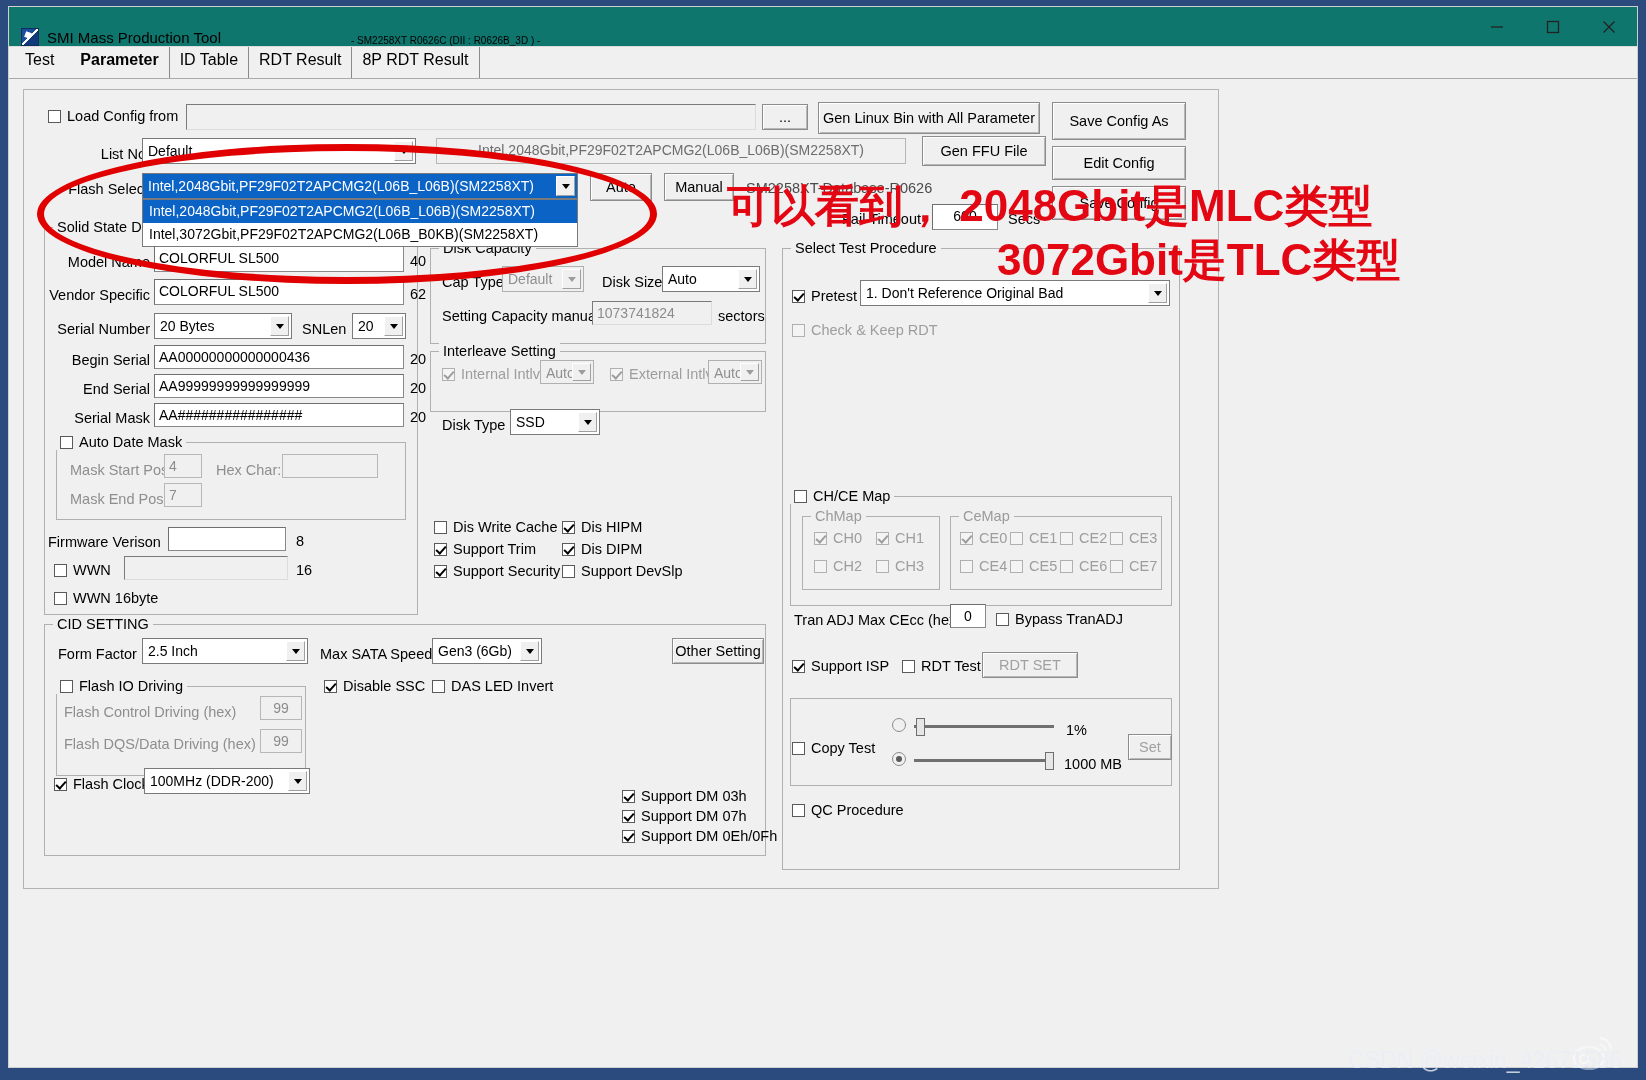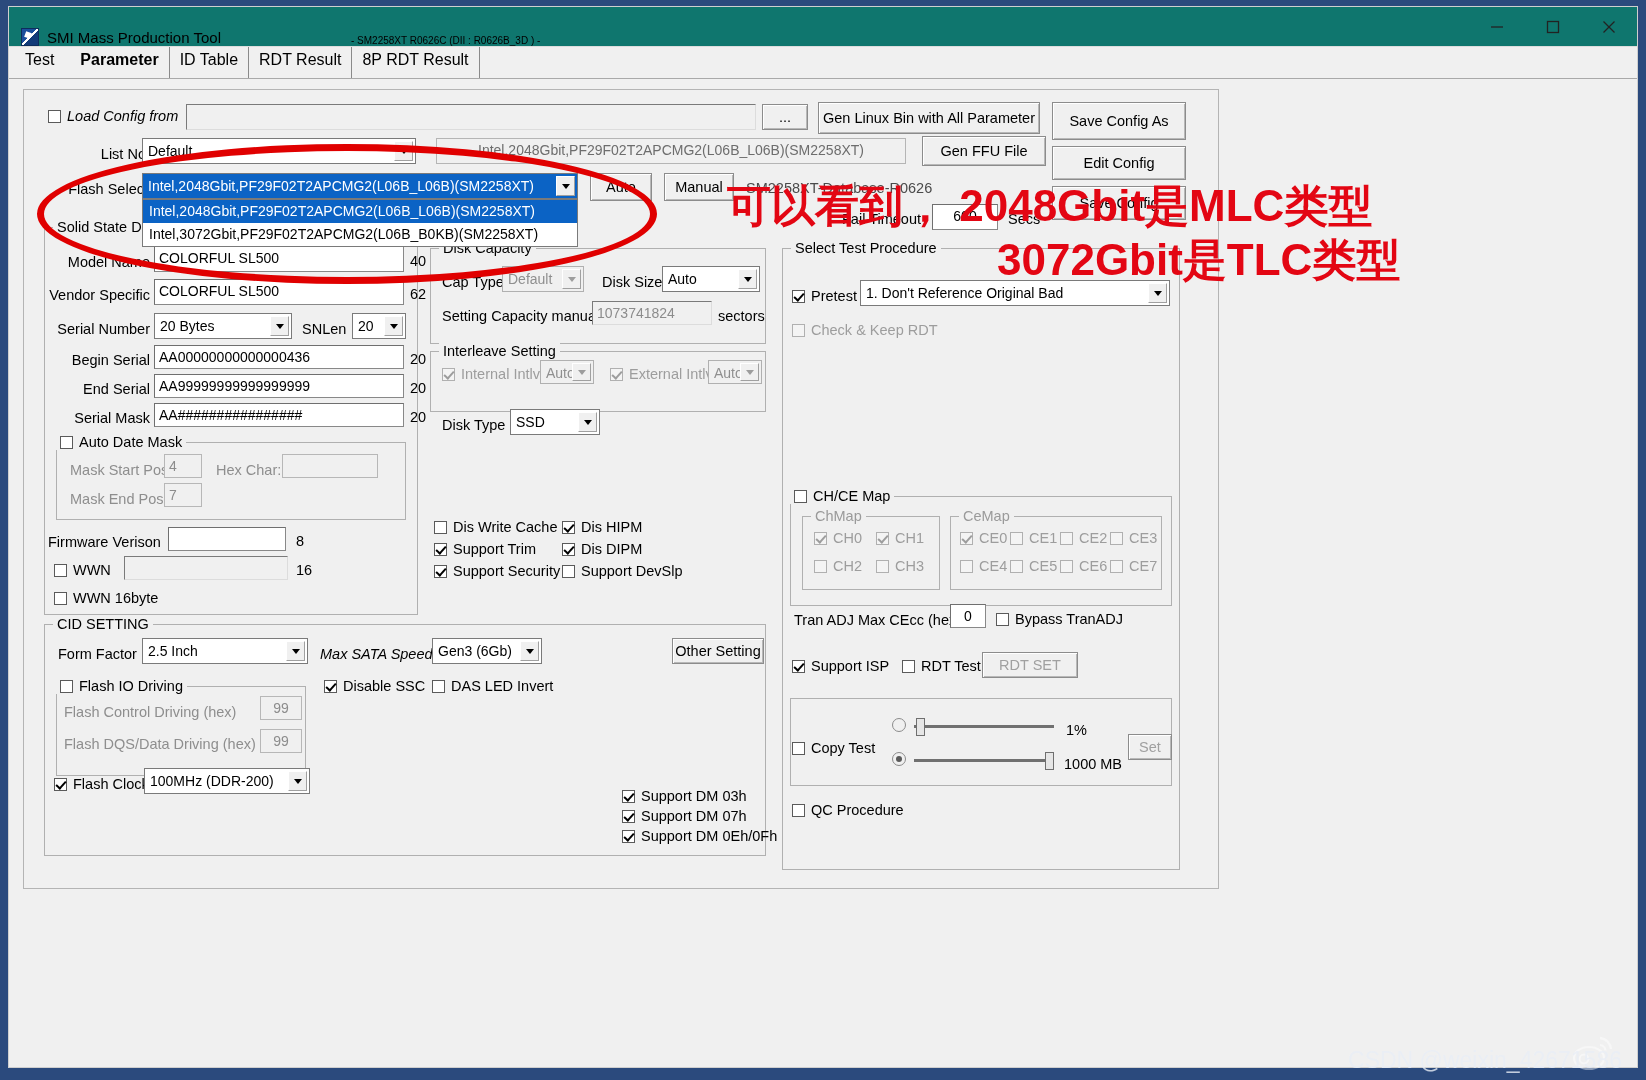--- a/index.html
+++ b/index.html
@@ -353,21 +353,21 @@
       <div class="tab first">Test</div>
       <div class="tab active">Parameter</div>
       <div class="tab">ID Table</div>
       <div class="tab">RDT Result</div>
       <div class="tab">8P RDT Result</div>
     </div>
 
     <div class="body">
       <div class="panel">
 
-        <div class="cb" style="left:24px; top:18px;font-style:italic;">
+        <div class="cb" style="left:24px; top:18px;">
           <span class="box"></span>
           <span>Load Config from</span>
         </div>
         <div class="tbox sunken" style="left:162px; top:14px; width:570px; height:26px;"></div>
         <div class="btn" style="left:738px; top:14px; width:46px; height:26px;">...</div>
         <div class="btn" style="left:794px; top:12px; width:222px; height:32px;">Gen Linux Bin with All Parameter</div>
         <div class="btn" style="left:1028px; top:12px; width:134px; height:38px;">Save Config As</div>
 
         <div class="lbl" style="left:50px; top:56px; width:76px; text-align:right;">List No.</div>
         <div class="combo" style="left:118px; top:48px; width:274px; height:26px;">
@@ -549,21 +549,21 @@
         <div class="groupbox" style="left:20px; top:534px; width:722px; height:232px;">
           <span class="gb-title">CID SETTING</span>
         </div>
         <div class="lbl" style="left:34px; top:556px;">Form Factor</div>
         <div class="combo" style="left:118px; top:548px; width:166px; height:26px;">
           <span>2.5 Inch</span>
           <span class="arrow">
               <i></i>
             </span>
         </div>
-        <div class="lbl" style="left:296px; top:556px;font-style:italic;">Max SATA Speed</div>
+        <div class="lbl" style="left:296px; top:556px;">Max SATA Speed</div>
         <div class="combo" style="left:408px; top:548px; width:110px; height:26px;">
           <span>Gen3 (6Gb)</span>
           <span class="arrow">
               <i></i>
             </span>
         </div>
         <div class="btn" style="left:648px; top:548px; width:92px; height:26px;">Other Setting</div>
 
         <div class="cb checked" style="left:300px; top:588px;">
           <span class="box"></span>

